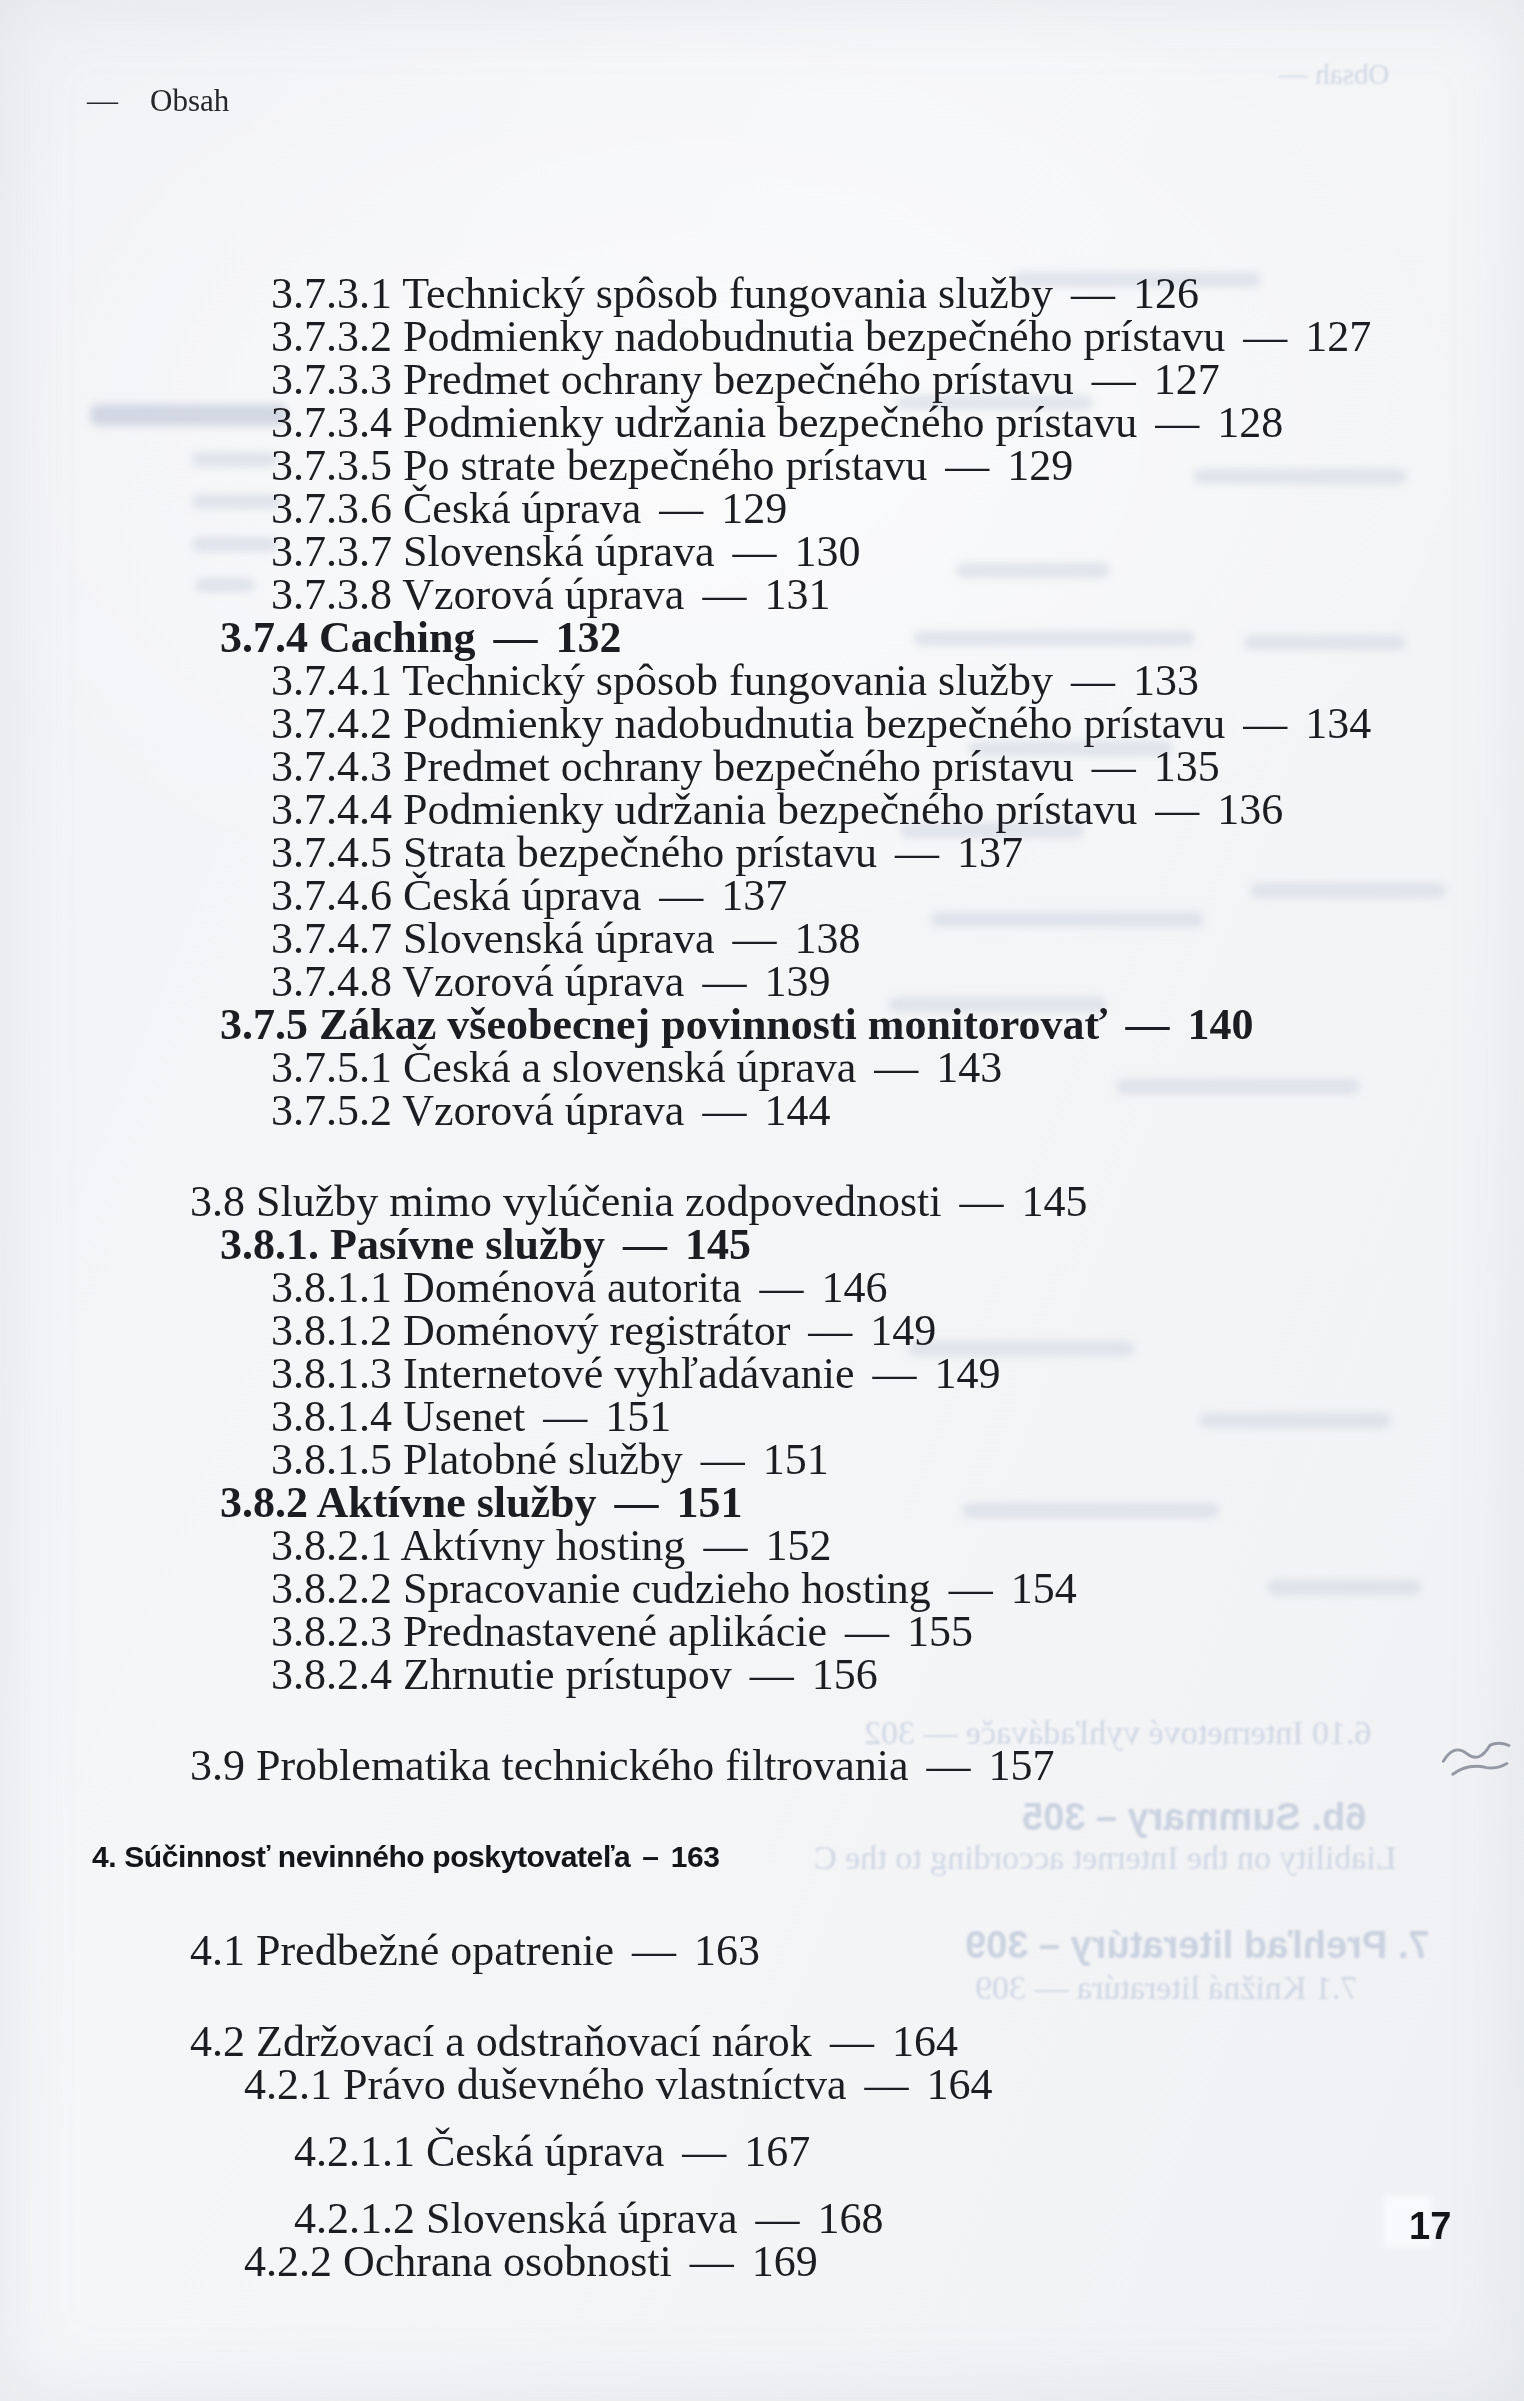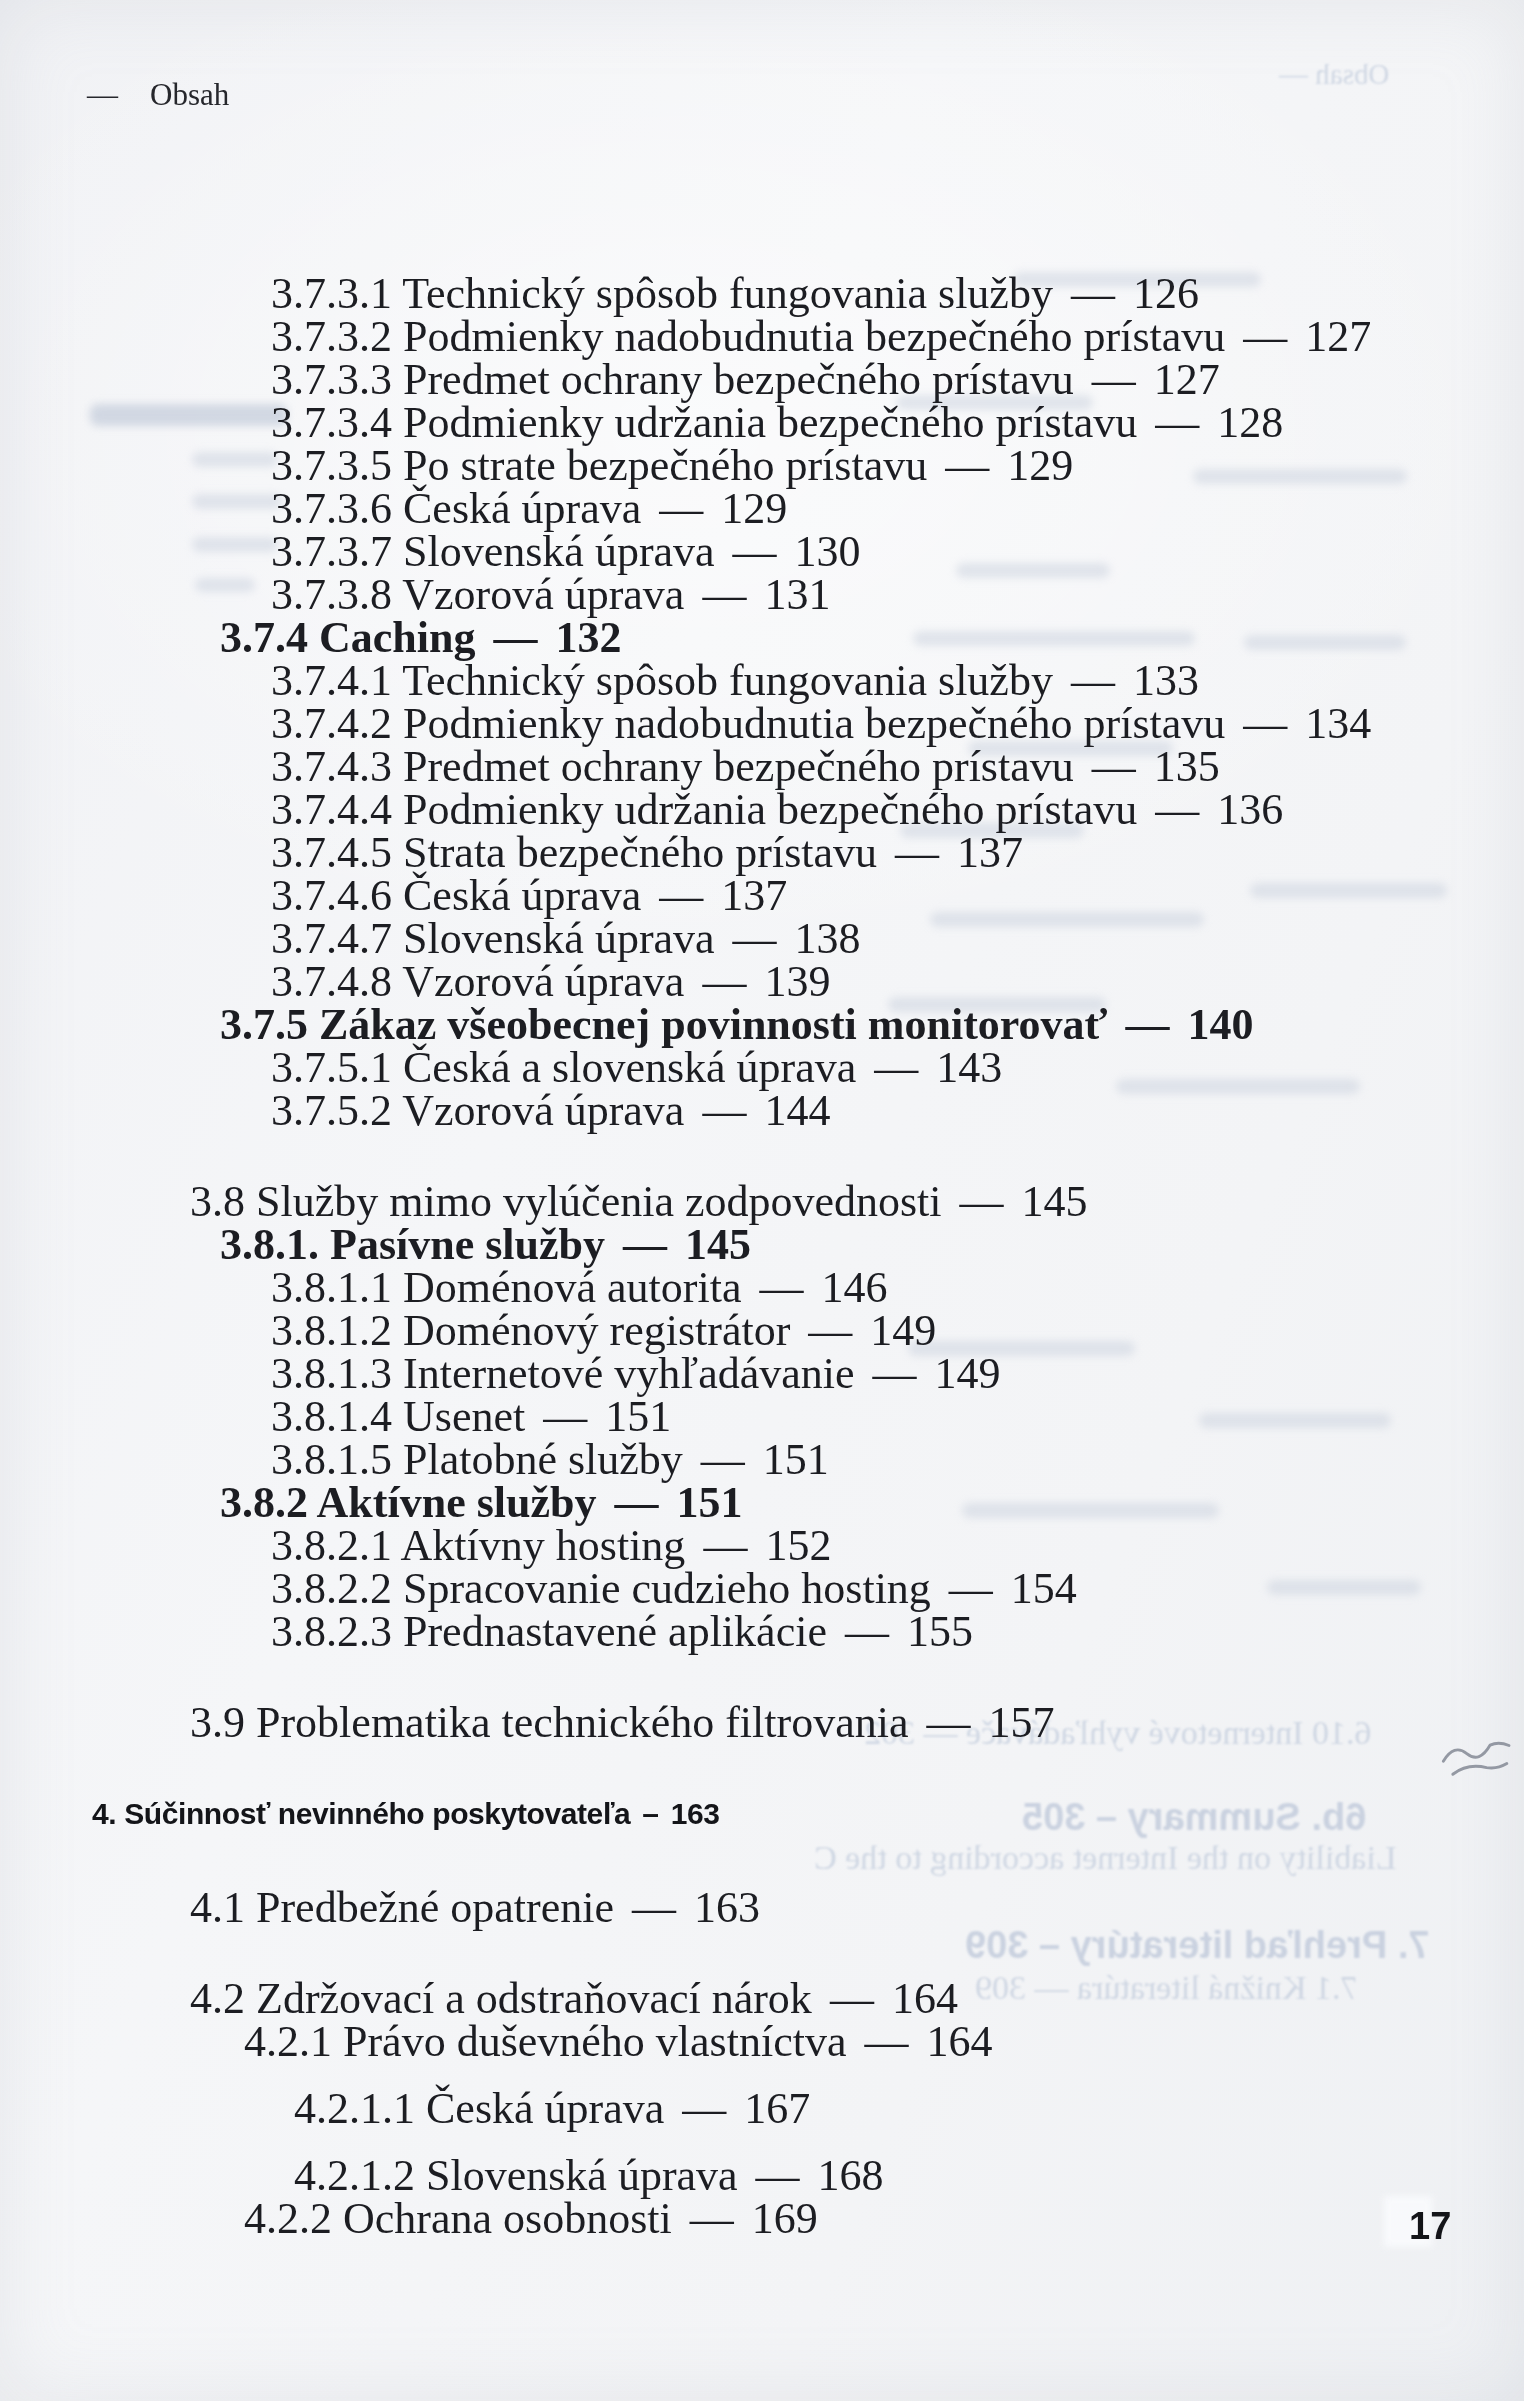--- a/index.html
+++ b/index.html
@@ -10,21 +10,21 @@
     overflow:hidden;
   }
   .page{
     position:relative;width:1525px;height:2401px;
     background:
       radial-gradient(ellipse 1197px 770px at 45% 18%, rgba(255,255,255,.55), rgba(255,255,255,0) 70%),
       linear-gradient(112deg,#f1f2f5 0%,#f5f6f8 38%,#f3f4f6 70%,#eef0f3 100%);
     box-shadow:inset 0 0 77px rgba(160,165,175,.18);
   }
   
-  .hdr{position:absolute;top:78px;left:87px;font-size:31px;line-height:34px;color:#26272c;white-space:nowrap;}
+  .hdr{position:absolute;top:84px;left:87px;font-size:31px;line-height:34px;color:#26272c;white-space:nowrap;}
   .hdr .hdr-dash{display:inline-block;margin-right:32px;letter-spacing:0;}
   
   #ghost-layer{position:absolute;inset:0;z-index:1;}
   .gbar{position:absolute;height:14.5px;background:#ccd3df;border-radius:7.7px;filter:blur(4.3px);opacity:.55;}
   .gbar.bold{background:#bfc8d8;opacity:.65;}
   .gtext{position:absolute;transform:scaleX(-1);color:#c3cddd;opacity:.75;filter:blur(1.2px);
          white-space:nowrap;font-family:"Liberation Serif",serif;}
   .gtext.bold{font-family:"Liberation Sans",sans-serif;font-weight:bold;color:#bdc7d9;}
   
   #toc{position:absolute;top:272px;left:0;width:1525px;z-index:2;color:#1c1d22;}
@@ -114,20 +114,21 @@
       <div class="row lv2"><span>3.8.1. Pasívne služby</span><span class="sep">—</span><span>145</span></div>
       <div class="row lv3"><span>3.8.1.1 Doménová autorita</span><span class="sep">—</span><span>146</span></div>
       <div class="row lv3"><span>3.8.1.2 Doménový registrátor</span><span class="sep">—</span><span>149</span></div>
       <div class="row lv3"><span>3.8.1.3 Internetové vyhľadávanie</span><span class="sep">—</span><span>149</span></div>
       <div class="row lv3"><span>3.8.1.4 Usenet</span><span class="sep">—</span><span>151</span></div>
       <div class="row lv3"><span>3.8.1.5 Platobné služby</span><span class="sep">—</span><span>151</span></div>
       <div class="row lv2"><span>3.8.2 Aktívne služby</span><span class="sep">—</span><span>151</span></div>
       <div class="row lv3"><span>3.8.2.1 Aktívny hosting</span><span class="sep">—</span><span>152</span></div>
       <div class="row lv3"><span>3.8.2.2 Spracovanie cudzieho hosting</span><span class="sep">—</span><span>154</span></div>
       <div class="row lv3"><span>3.8.2.3 Prednastavené aplikácie</span><span class="sep">—</span><span>155</span></div>
+      <div class="row lv3"><span>3.8.2.4 Zhrnutie prístupov</span><span class="sep">—</span><span>156</span></div>
       <div class="row lv1"><span>3.9 Problematika technického filtrovania</span><span class="sep">—</span><span>157</span></div>
       <div class="row chapter"><span>4. Súčinnosť nevinného poskytovateľa</span><span class="sep">–</span><span>163</span></div>
       <div class="row lv1"><span>4.1 Predbežné opatrenie</span><span class="sep">—</span><span>163</span></div>
       <div class="row lv1"><span>4.2 Zdržovací a odstraňovací nárok</span><span class="sep">—</span><span>164</span></div>
       <div class="row lv2b"><span>4.2.1 Právo duševného vlastníctva</span><span class="sep">—</span><span>164</span></div>
       <div class="row lv3b"><span>4.2.1.1 Česká úprava</span><span class="sep">—</span><span>167</span></div>
       <div class="row lv3b"><span>4.2.1.2 Slovenská úprava</span><span class="sep">—</span><span>168</span></div>
       <div class="row lv2b"><span>4.2.2 Ochrana osobnosti</span><span class="sep">—</span><span>169</span></div>
     </main>
 

